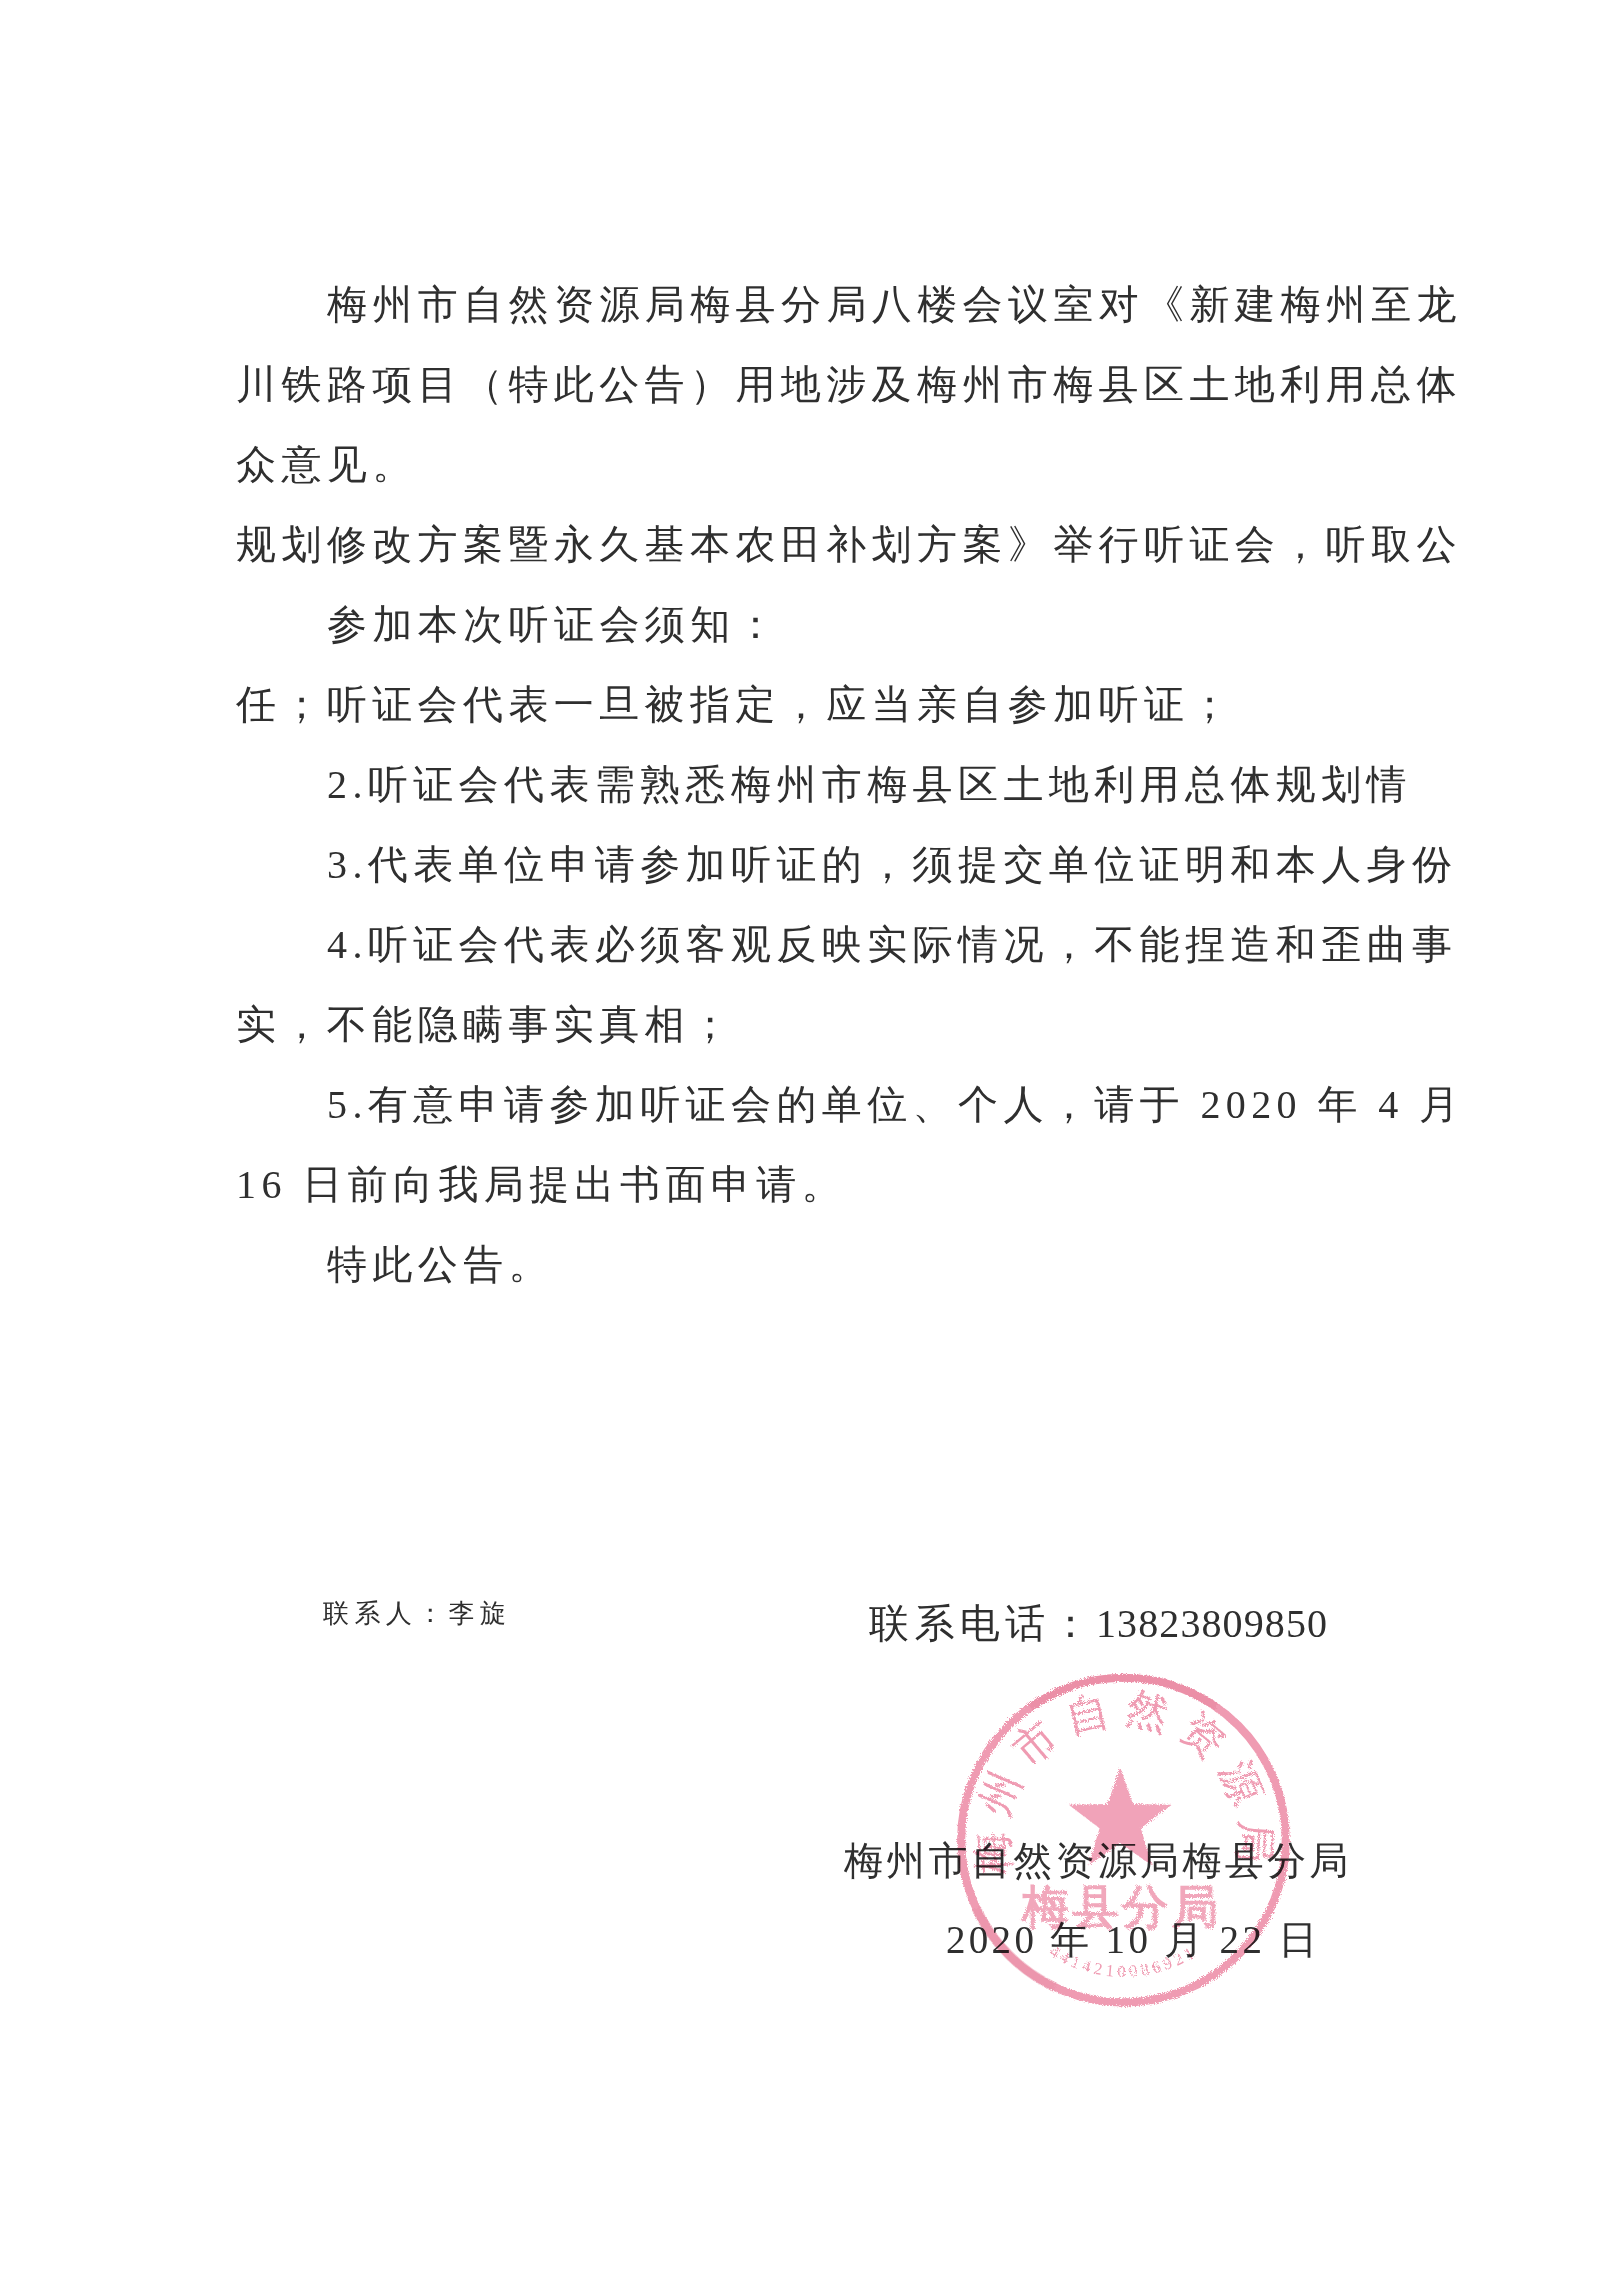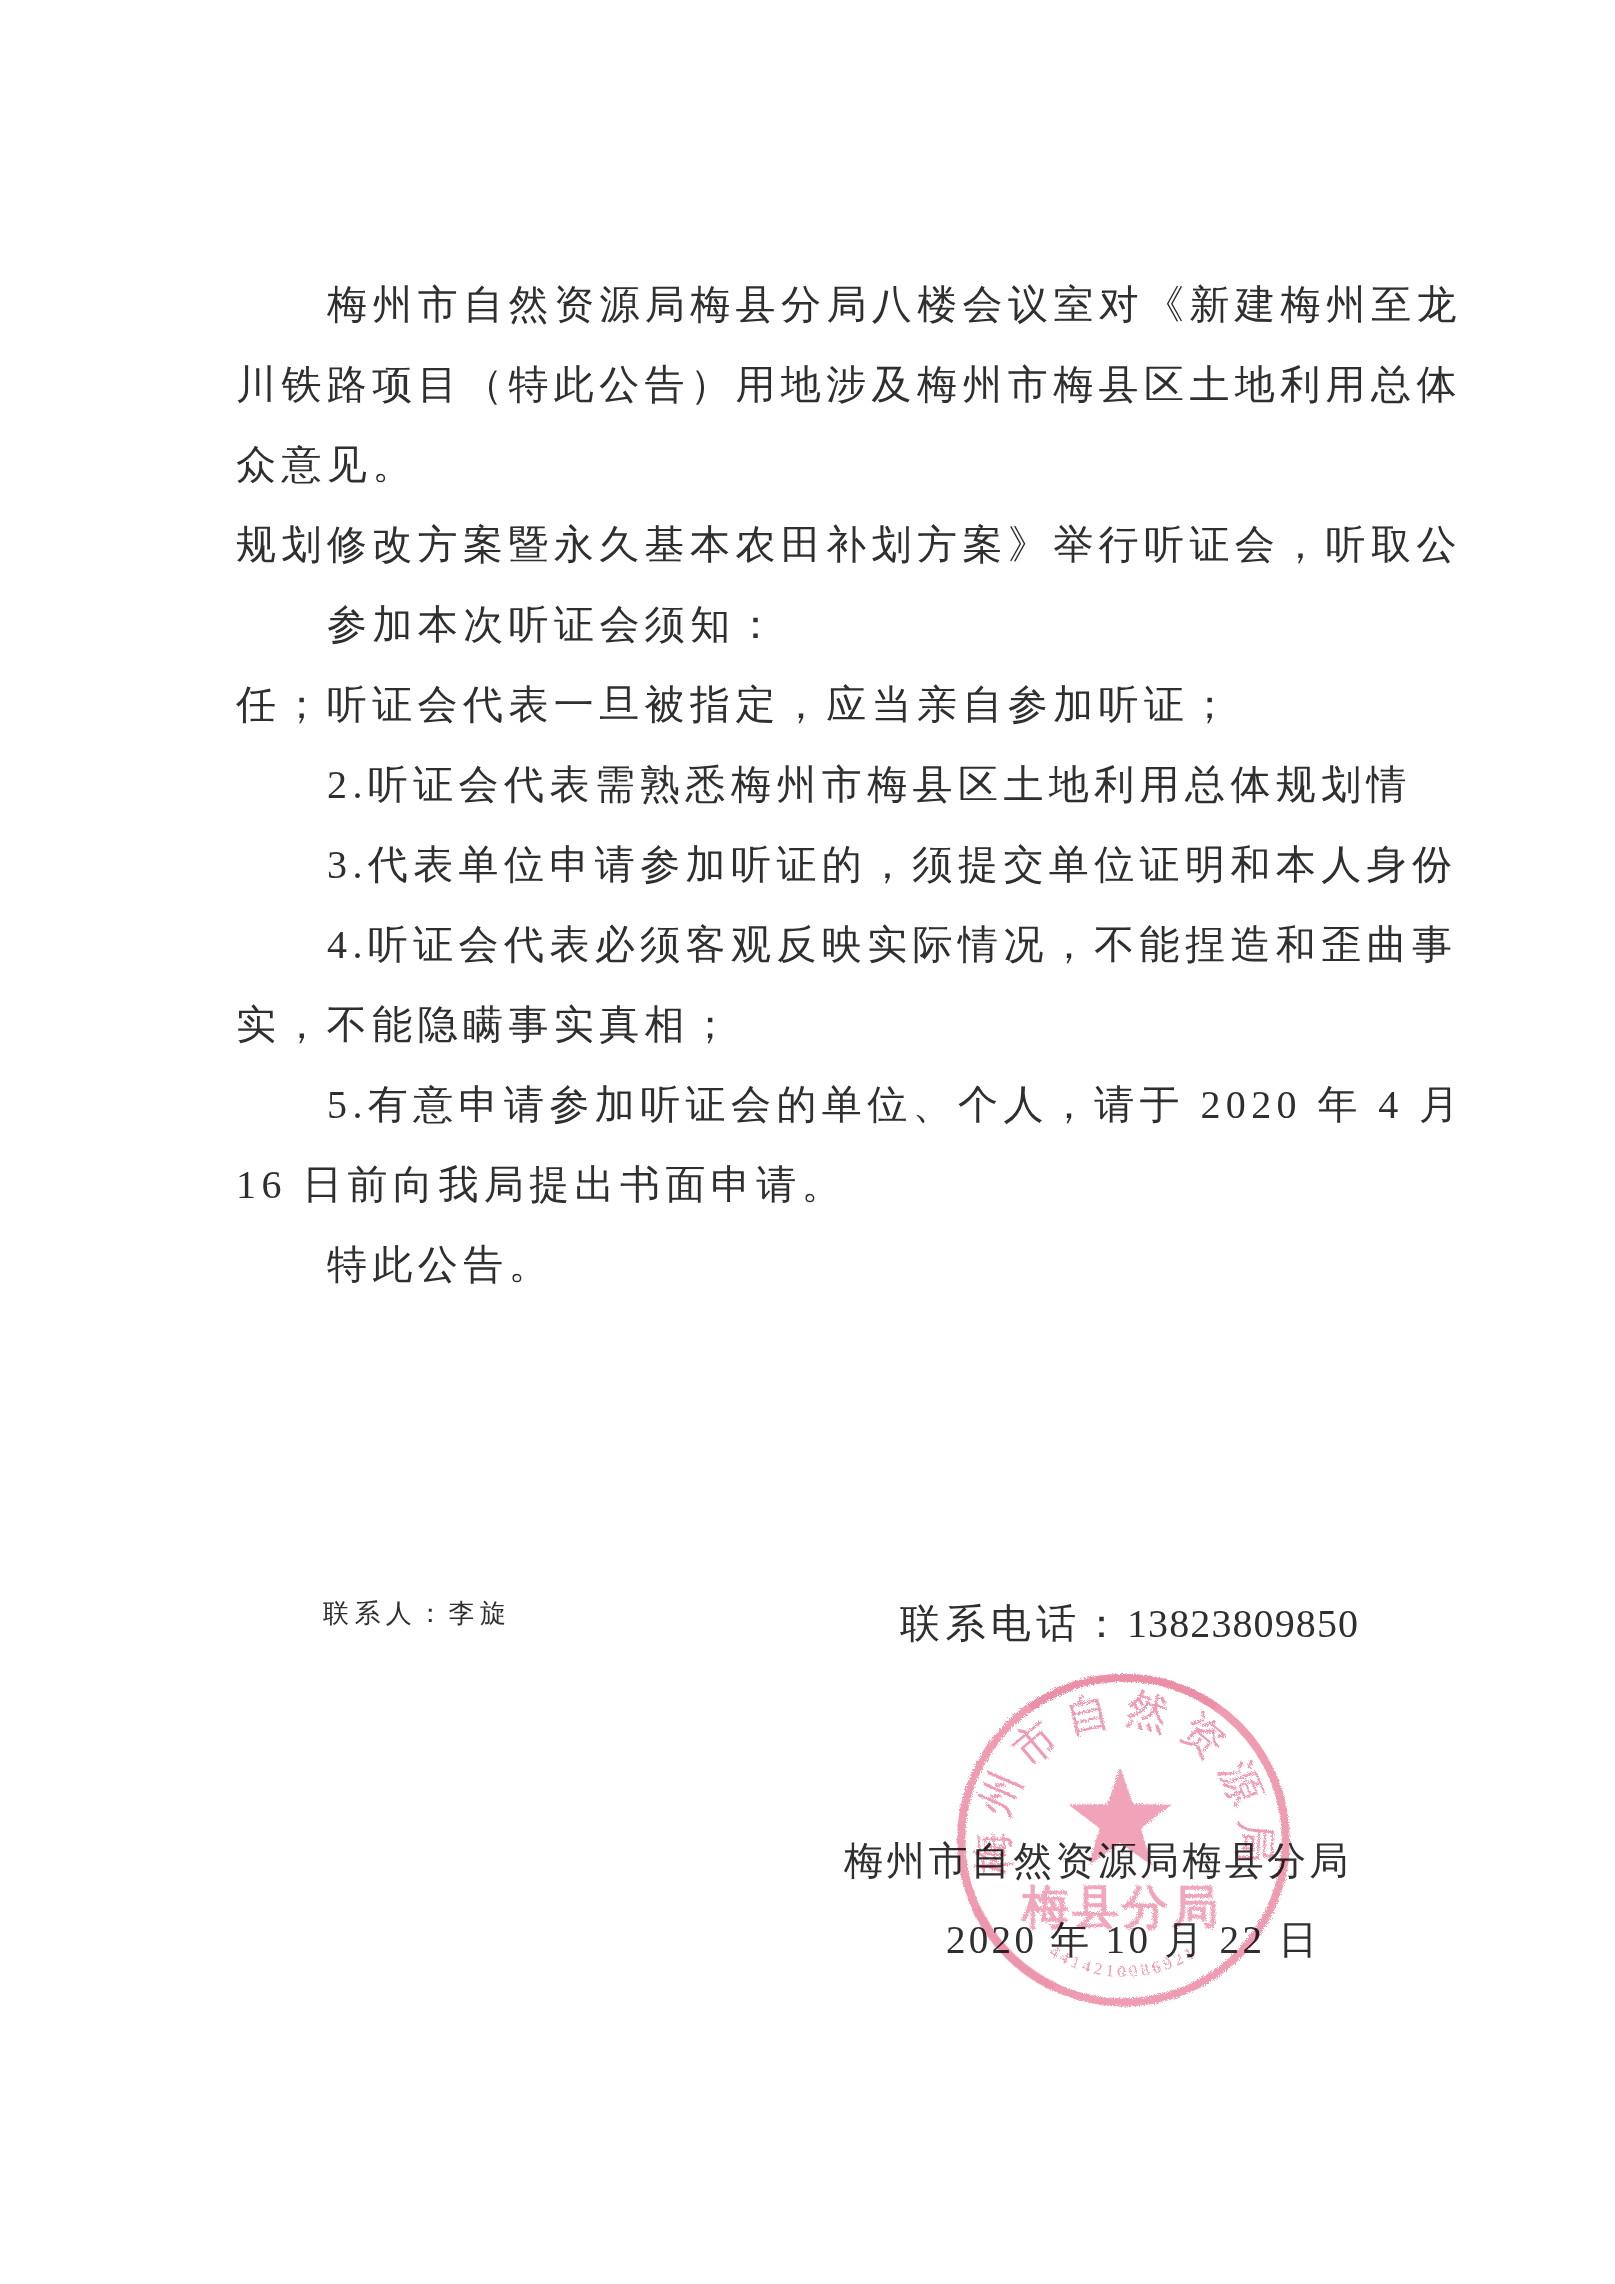--- a/index.html
+++ b/index.html
@@ -42,21 +42,20 @@
     letter-spacing: 5.4px;
     white-space: pre;
   }
   .contact-phone {
     position: absolute;
     left: 869px;
     top: 1596px;
     font-size: 40px;
     letter-spacing: 5.4px;
     white-space: pre;
-    margin-left: 31px;
   }
   .phone-number {
     letter-spacing: 1.1px;
   }
   
   .signature-agency {
     position: absolute;
     left: 844px;
     top: 1834px;
     font-size: 39px;

